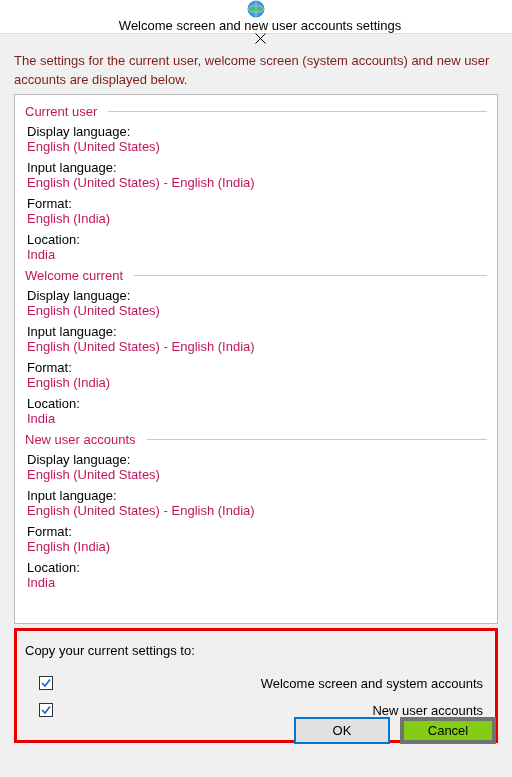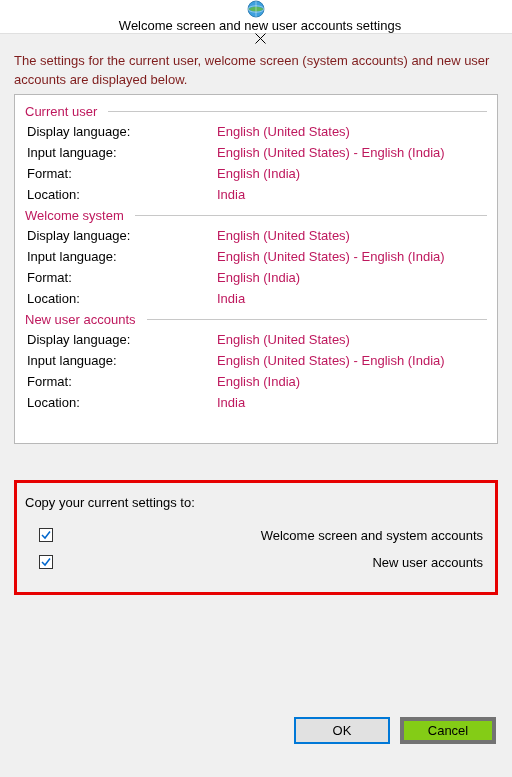--- a/index.html
+++ b/index.html
@@ -62,32 +62,33 @@
       padding: 3px 0 2px 0;
     }
     .section-head .line {
       flex: 1;
       height: 1px;
       background: #c8c8c8;
     }
     .row {
       display: flex;
       padding: 3px 0 3px 2px;
+      flex-direction: column;
     }
     .label {
       width: 190px;
       color: #000;
     }
     .value {
       flex: 1;
       color: #be185d;
     }
     .copy-box {
       border: 3px solid #e60000;
-      margin-top: 36px;
+      margin-top: 4px;
       padding: 12px 12px 16px 8px;
     }
     .copy-title {
       margin-bottom: 12px;
       color: #000;
     }
     .checkbox-row {
       display: flex;
       align-items: center;
       gap: 8px;
@@ -163,21 +164,21 @@
     <div class="row">
         <span class="label">Format:</span>
         <span class="value">English (India)</span>
       </div>
     <div class="row">
         <span class="label">Location:</span>
         <span class="value">India</span>
       </div>
 
     <div class="section-head">
-      <span>Welcome system</span>
+      <span>Welcome current</span>
       <span class="line"></span>
     </div>
     <div class="row">
         <span class="label">Display language:</span>
         <span class="value">English (United States)</span>
       </div>
     <div class="row">
         <span class="label">Input language:</span>
         <span class="value">English (United States) - English (India)</span>
       </div>

